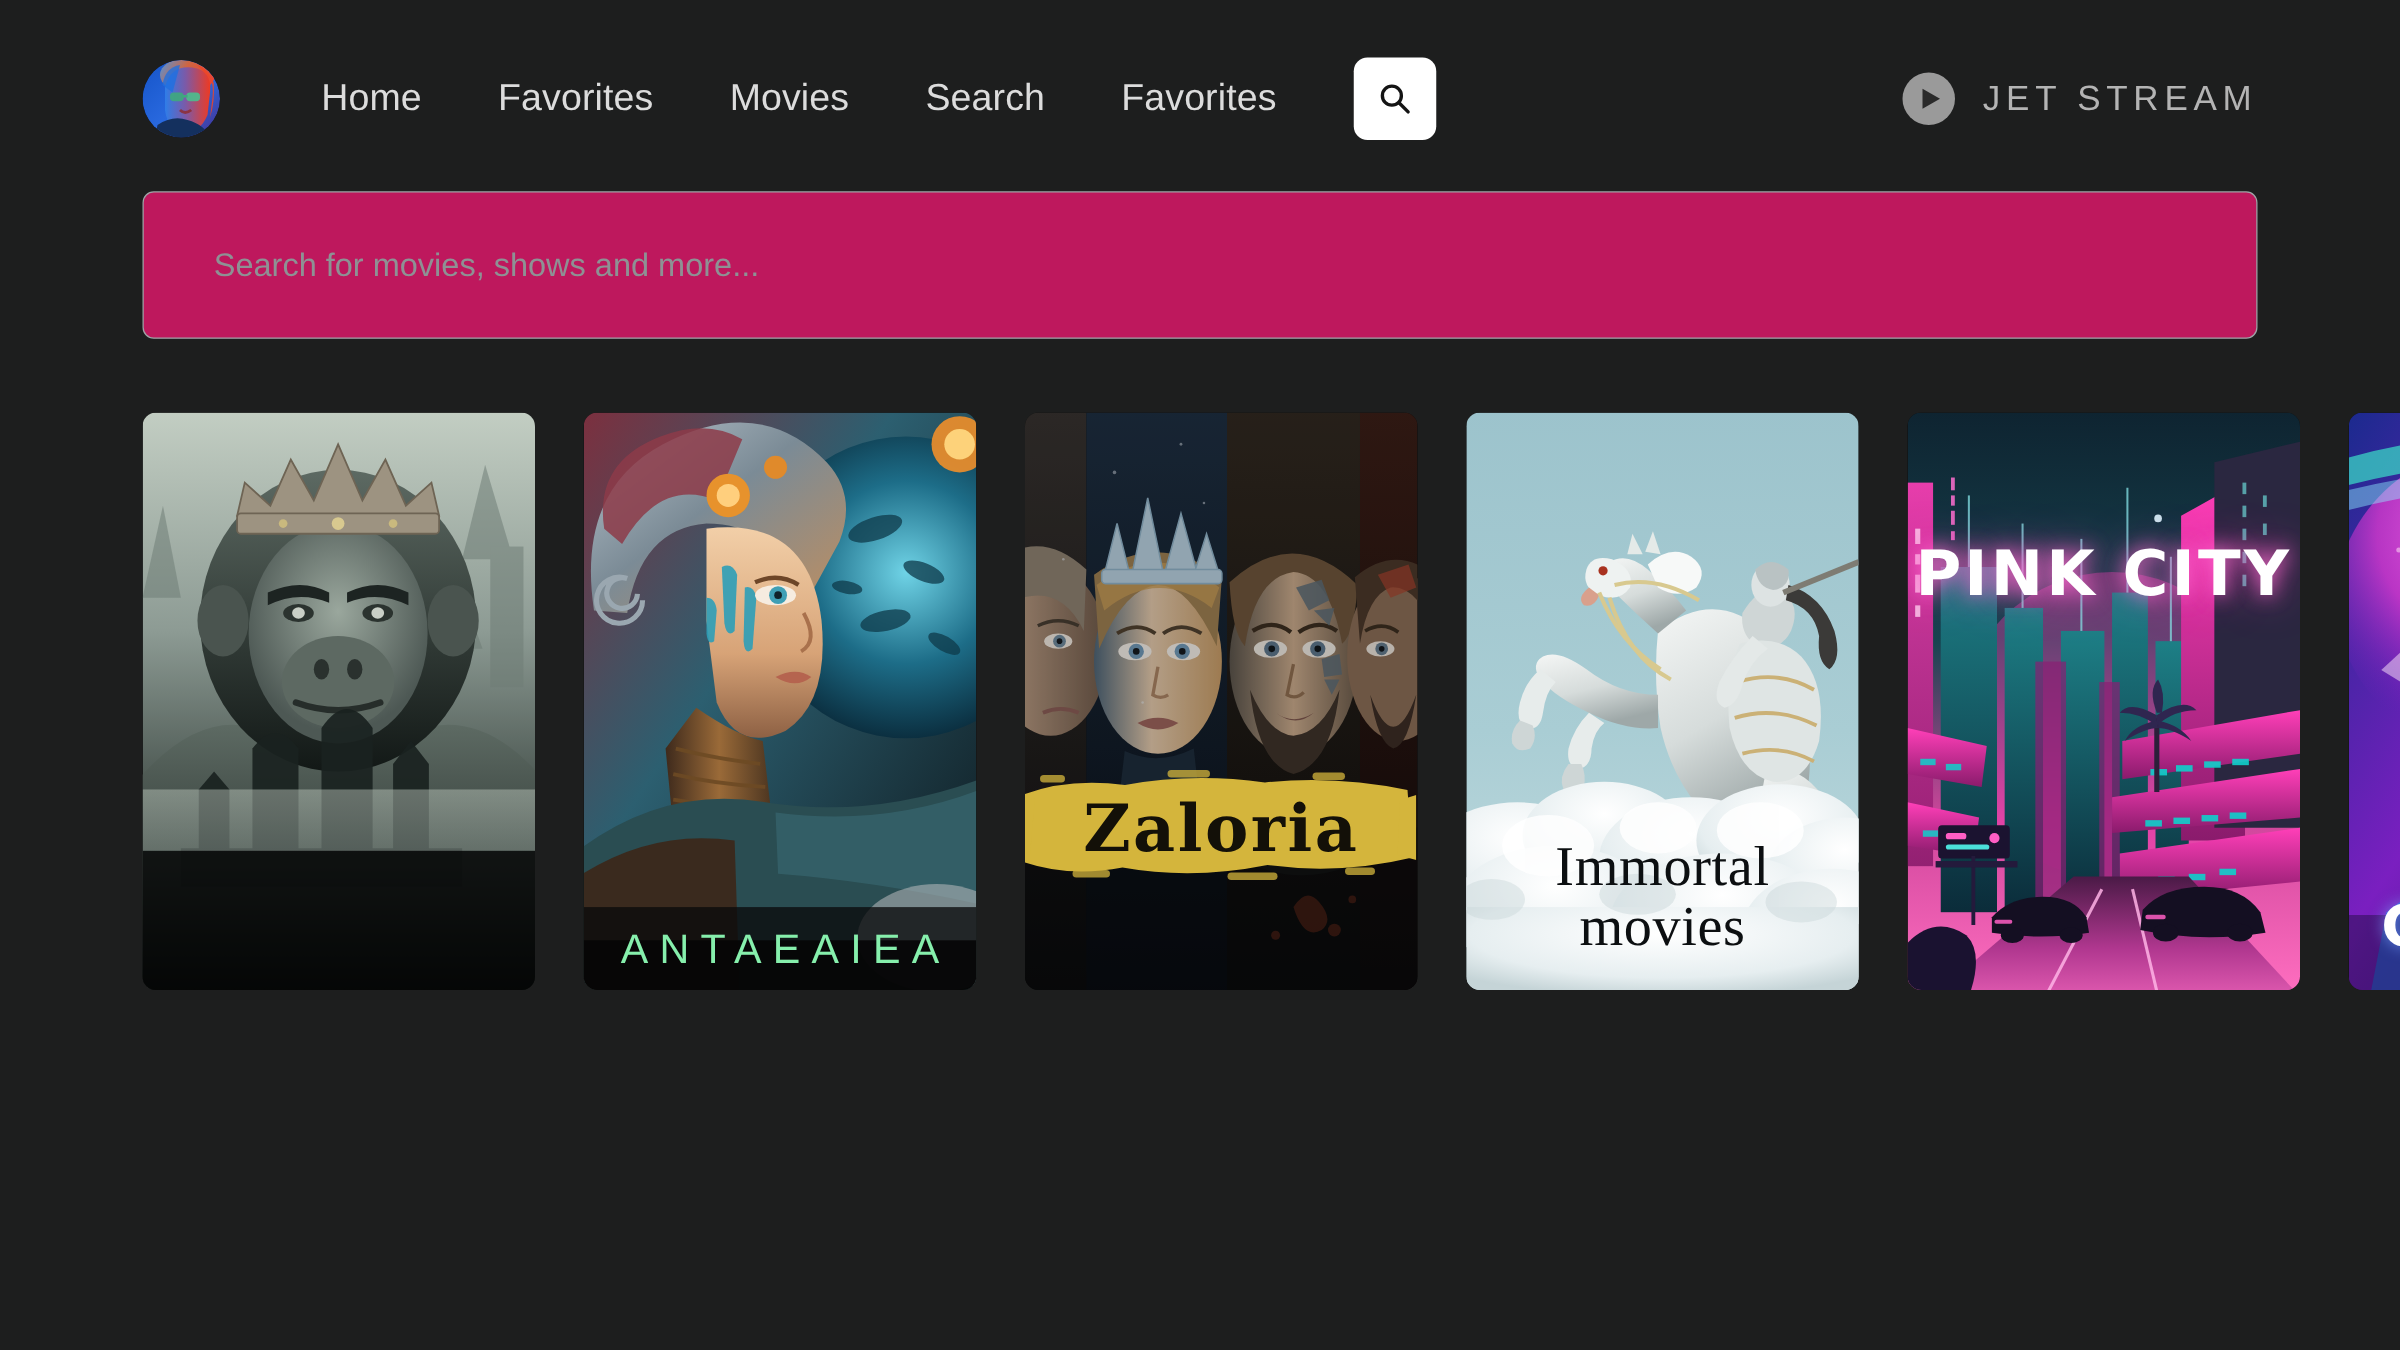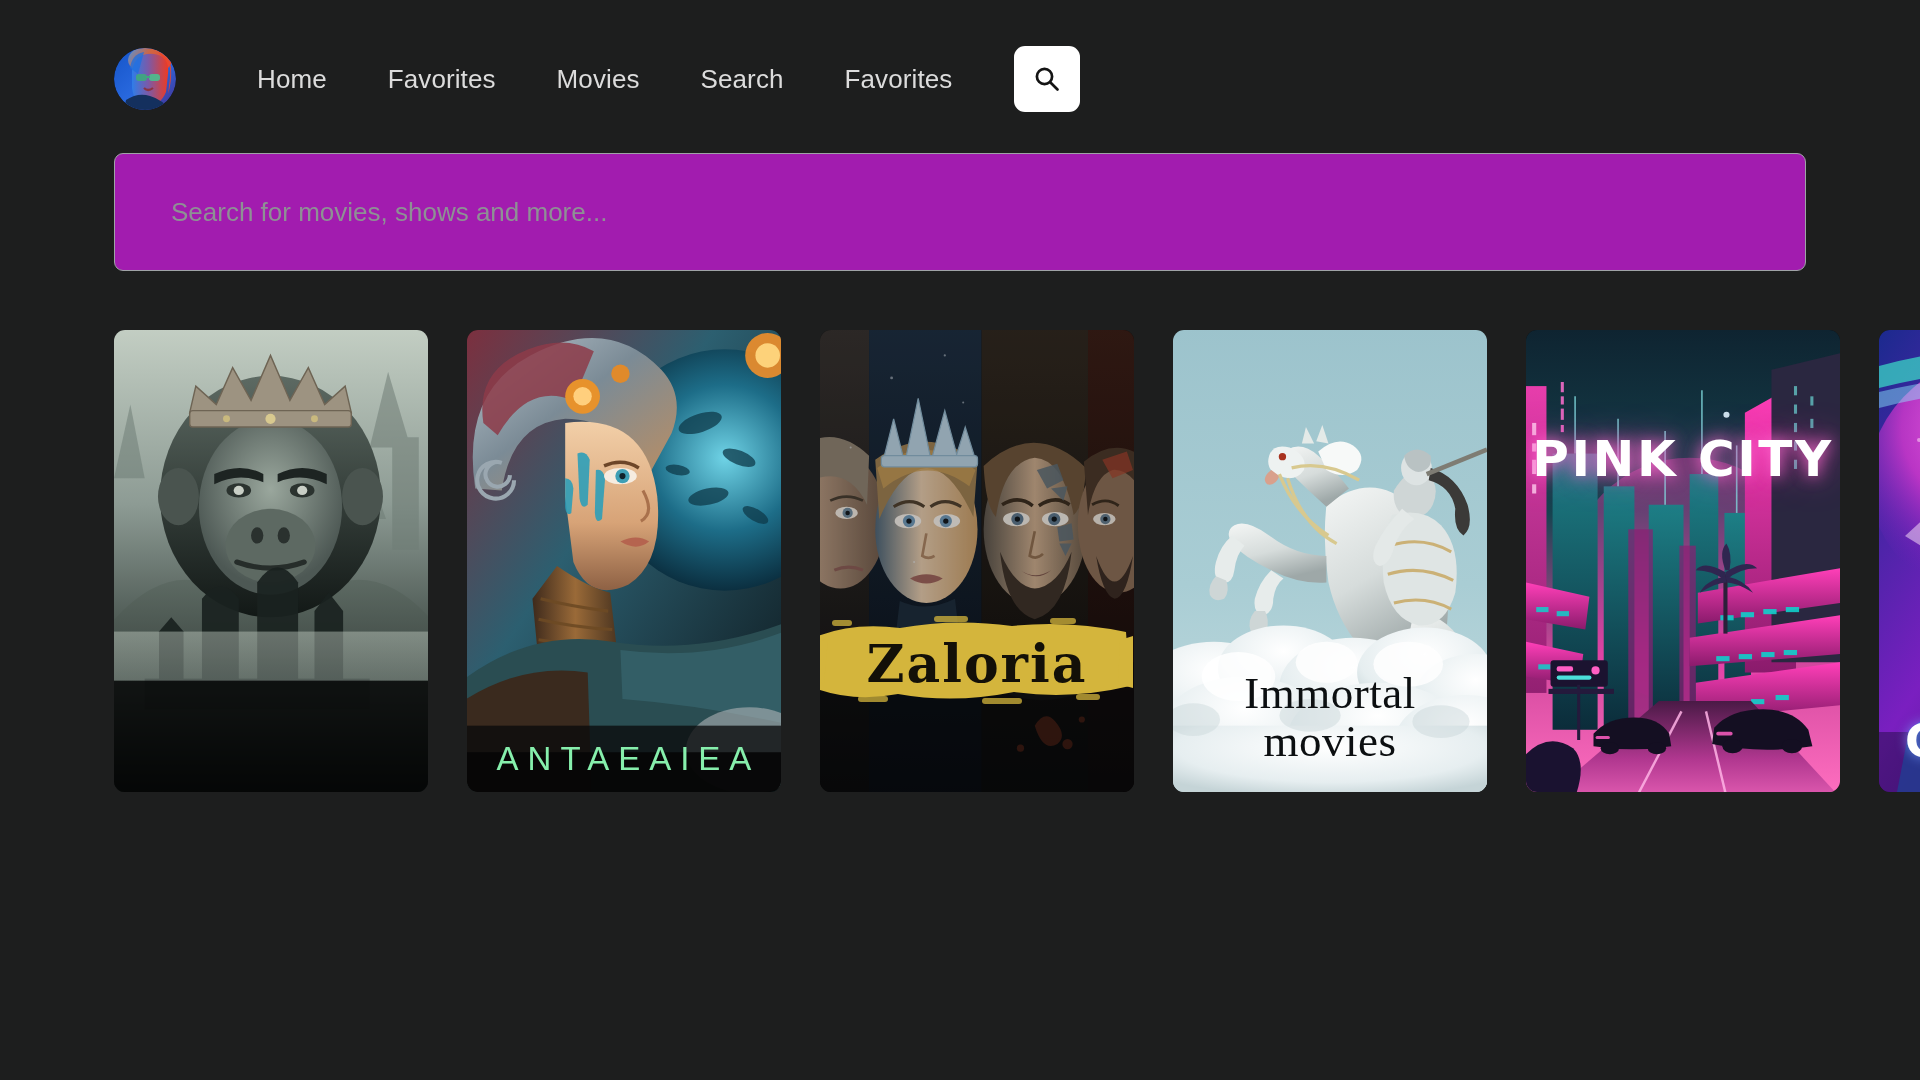--- a/index.html
+++ b/index.html
@@ -37,21 +37,21 @@
   }
   .brand-avatar svg { display: block; width: 100%; height: 100%; }
 
   .nav {
     display: flex;
     align-items: center;
     margin-left: 81px;
     gap: 0;
   }
   .nav-item {
-    font-size: 26px;
+    font-size: 30px;
     color: #dcdcdc;
     letter-spacing: 0.1px;
     cursor: pointer;
     white-space: nowrap;
     padding: 6px 0;
   }
   .nav-item + .nav-item { margin-left: 61px; }
 
   .search-toggle {
     width: 66px;
@@ -94,21 +94,21 @@
   }
 
   
   .search-wrap {
     padding: 0 114px;
     margin-top: -5px;
   }
   .search-field {
     width: 100%;
     height: 118px;
-    background: #a21caf;
+    background: #be185d;
     border: 1.6px solid #9fa3a6;
     border-radius: 9px;
     padding: 0 56px;
     font-family: "Liberation Sans", sans-serif;
     font-size: 26px;
     color: #e8e8e8;
     outline: none;
   }
   .search-field::placeholder { color: #8e9194; }
 
@@ -275,20 +275,28 @@
     <a class="nav-item">Favorites</a>
 
     <button class="search-toggle">
       <svg width="30" height="30" viewBox="0 0 30 30">
         <circle cx="12.5" cy="12.5" r="7.6" fill="none" stroke="#141414" stroke-width="2.7"></circle>
         <line x1="18.2" y1="18.2" x2="25.5" y2="25.5" stroke="#141414" stroke-width="2.7" stroke-linecap="round"></line>
       </svg>
     </button>
   </nav>
 
+  <div class="brand-right">
+    <span class="play-badge">
+      <svg width="16" height="18" viewBox="0 0 16 18">
+        <polygon points="1,1 15,9 1,17" fill="#2a2a2a"></polygon>
+      </svg>
+    </span>
+    <span class="brand-wordmark">JET STREAM</span>
+  </div>
 </header>
 
 <div class="search-wrap">
   <input class="search-field" type="text" placeholder="Search for movies, shows and more..." style="">
 </div>
 
 <section class="rail">
 
   <article class="poster">
     <div class="art">

